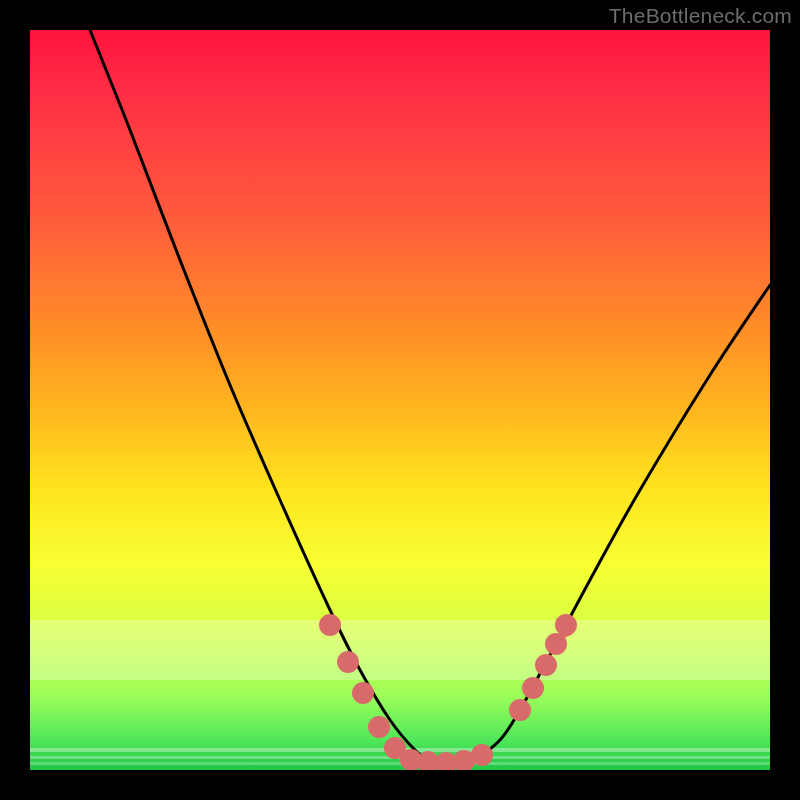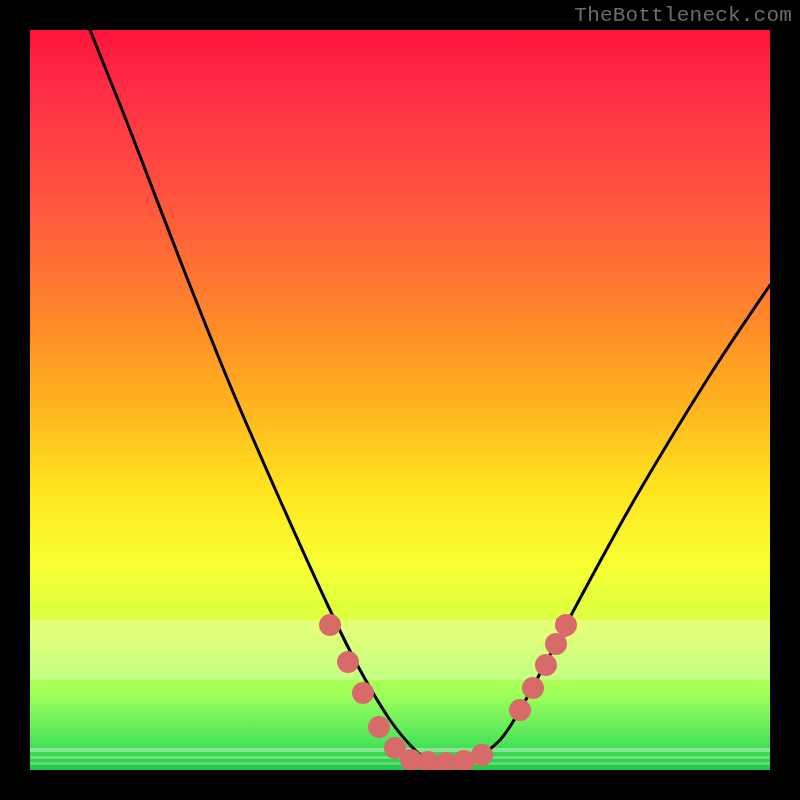--- a/index.html
+++ b/index.html
@@ -62,21 +62,20 @@
   }
 
   .attribution {
     position: absolute;
     top: 4px;
     right: 8px;
     color: #6c6c6c;
     font-size: 21px;
     letter-spacing: 0.2px;
     font-weight: 500;
-    font-family: Liberation Mono, monospace;
   }
 </style>
 </head>
 <body>
 
 <div class="frame">
   <div class="plot-area"></div>
   <div class="pale-band band1"></div>
   <div class="pale-band band2"></div>
   <div class="pale-band band3"></div>

